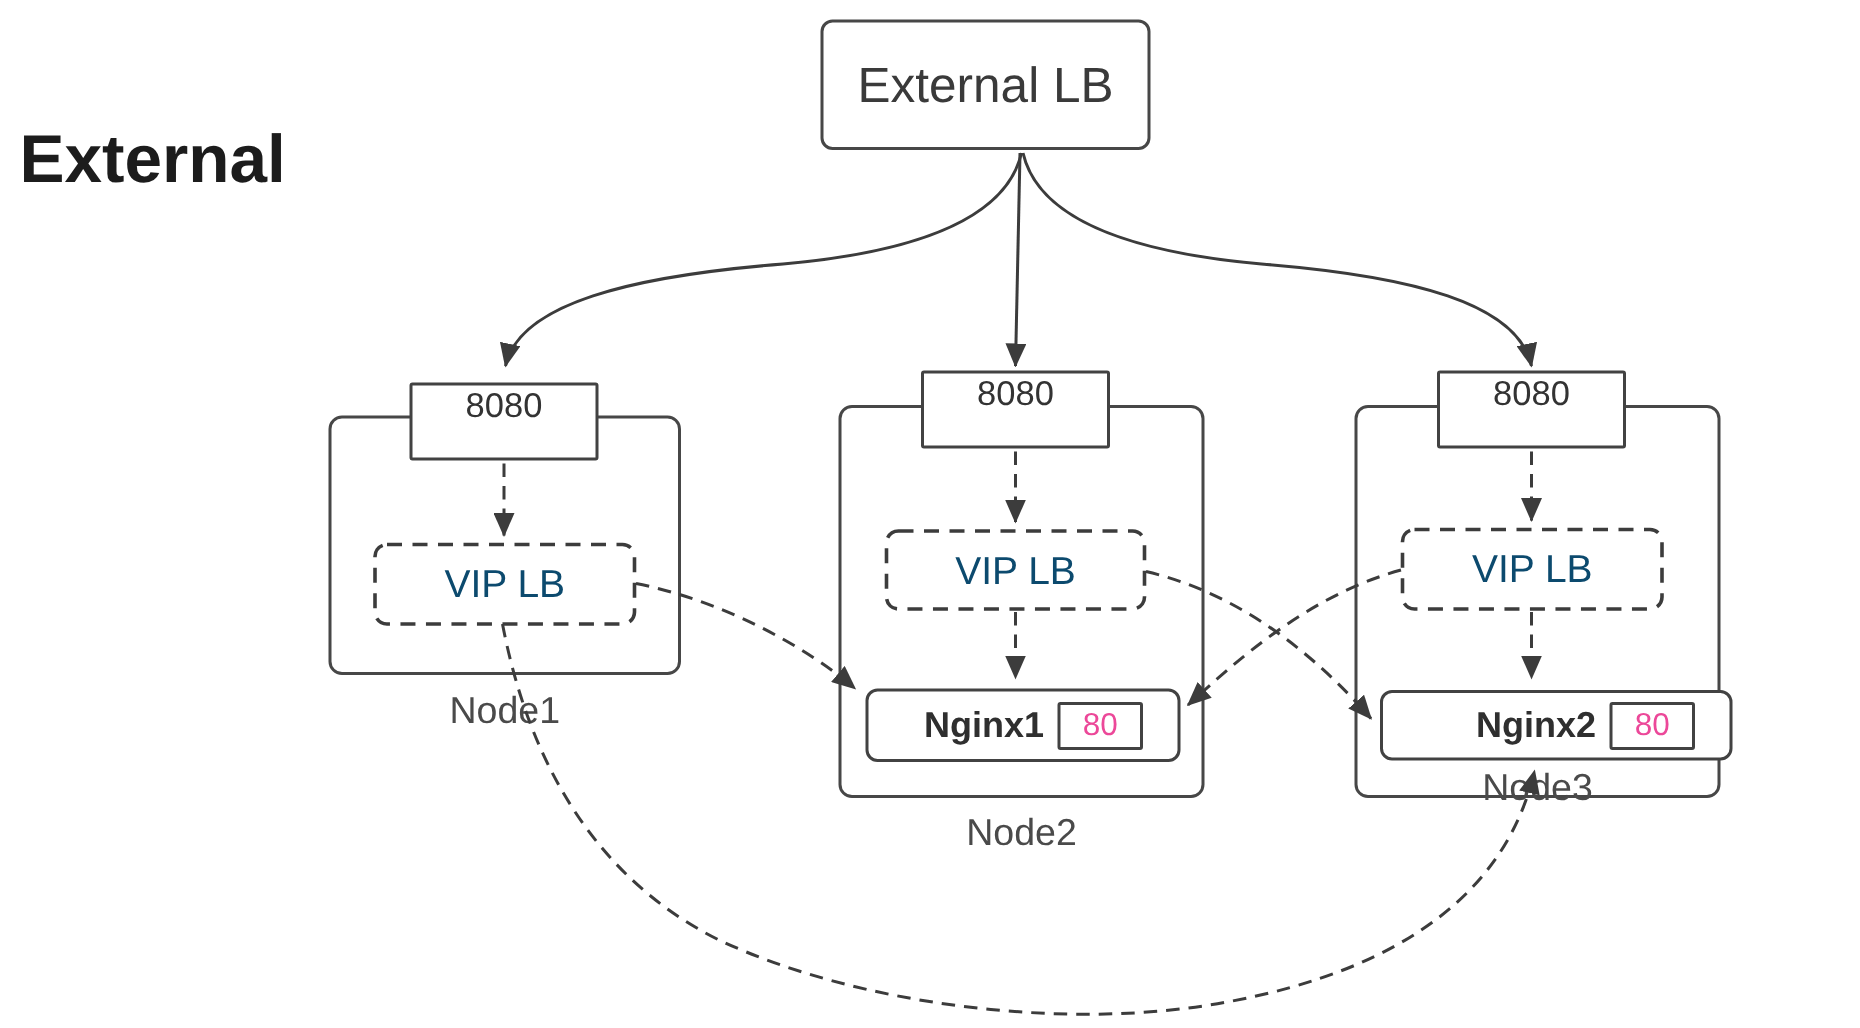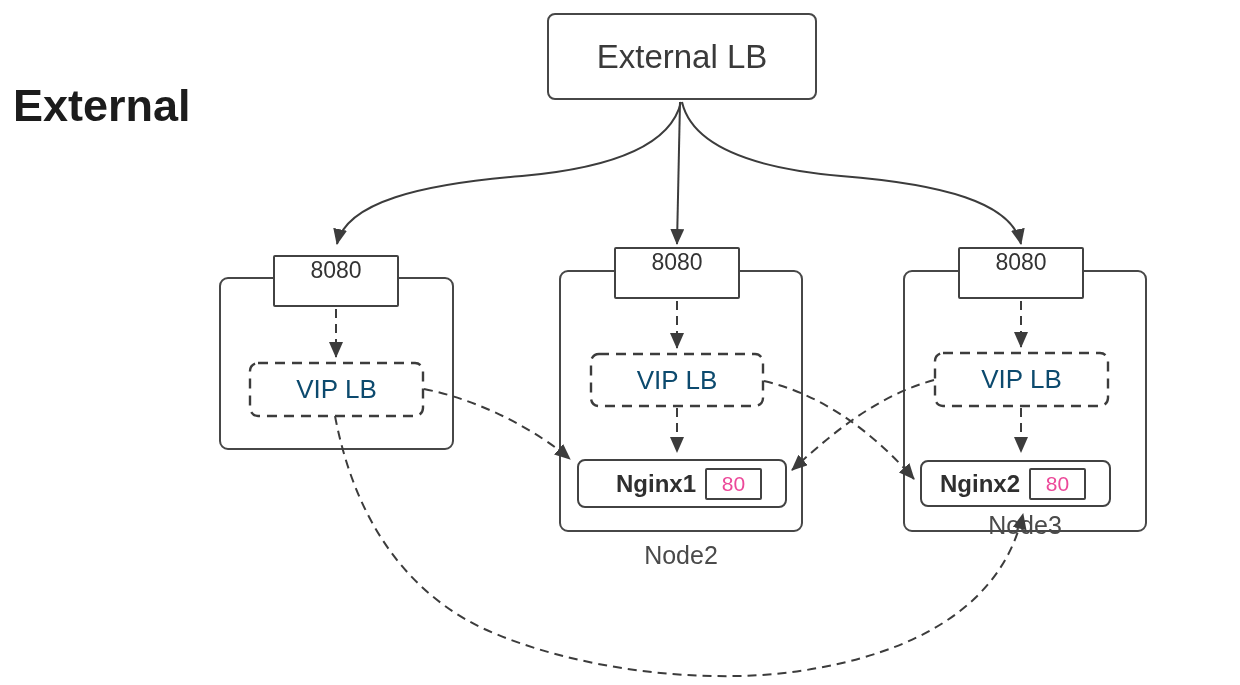--- a/index.html
+++ b/index.html
@@ -14,21 +14,21 @@
   }
   .abs { position: absolute; box-sizing: border-box; }
 
   .page-title {
     left: 13px; top: 80px;
     font-size: 45px; font-weight: 700; color: #1c1c1c;
     letter-spacing: 0px; z-index: 2;
   }
 
   .extlb {
-    left: 547px; top: 13px; width: 270px; height: 87px;
+    left: 547px; top: 13px; width: 220px; height: 87px;
     border: 2px solid #474747; border-radius: 8px;
     display: flex; align-items: center; justify-content: center;
     font-size: 33px; color: #3a3a3a; background: #ffffff; z-index: 2;
   }
 
   .nodebox {
     border: 2px solid #474747; border-radius: 9px;
     background: transparent; z-index: 1;
   }
   .node1.nodebox { left: 219px; top: 277px; width: 235px; height: 173px; }
@@ -51,21 +51,21 @@
   .viplabel.v1 { left: 250px; top: 363px; width: 173px; height: 53px; }
   .viplabel.v2 { left: 591px; top: 354px; width: 172px; height: 52px; }
   .viplabel.v3 { left: 935px; top: 353px; width: 173px; height: 53px; }
 
   .nginxbox {
     border: 2px solid #424242; border-radius: 8px; background: #ffffff;
     display: flex; align-items: center; justify-content: flex-end;
     gap: 9px; padding-right: 23px; z-index: 2;
   }
   .nginxbox.g1 { left: 577px; top: 459px; width: 210px; height: 49px; }
-  .nginxbox.g2 { left: 920px; top: 460px; width: 191px; height: 47px; align-items: center; }
+  .nginxbox.g2 { left: 920px; top: 460px; width: 235px; height: 47px; align-items: center; }
   .nginx-name { font-size: 24px; font-weight: 700; color: #2f2f2f; }
   .nginx-port {
     width: 53px; height: 28px; border: 2px solid #424242; border-radius: 2px;
     display: flex; align-items: center; justify-content: center;
     font-size: 21px; font-weight: 400; color: #ec4899; background: #ffffff;
   }
 
   .nodelabel {
     text-align: center; font-size: 25px; color: #4a4a4a; z-index: 2;
   }
@@ -92,20 +92,21 @@
     <span>External LB</span>
   </div>
 
   <div class="abs nodebox node1"></div>
   <div class="abs portbox p1">
     <span>8080</span>
   </div>
   <div class="abs viplabel v1">
     <span>VIP LB</span>
   </div>
+  <div class="abs nodelabel n1">Node1</div>
 
   <div class="abs nodebox node2"></div>
   <div class="abs portbox p2">
     <span>8080</span>
   </div>
   <div class="abs viplabel v2">
     <span>VIP LB</span>
   </div>
   <div class="abs nginxbox g1">
     <span class="nginx-name">Nginx1</span>

